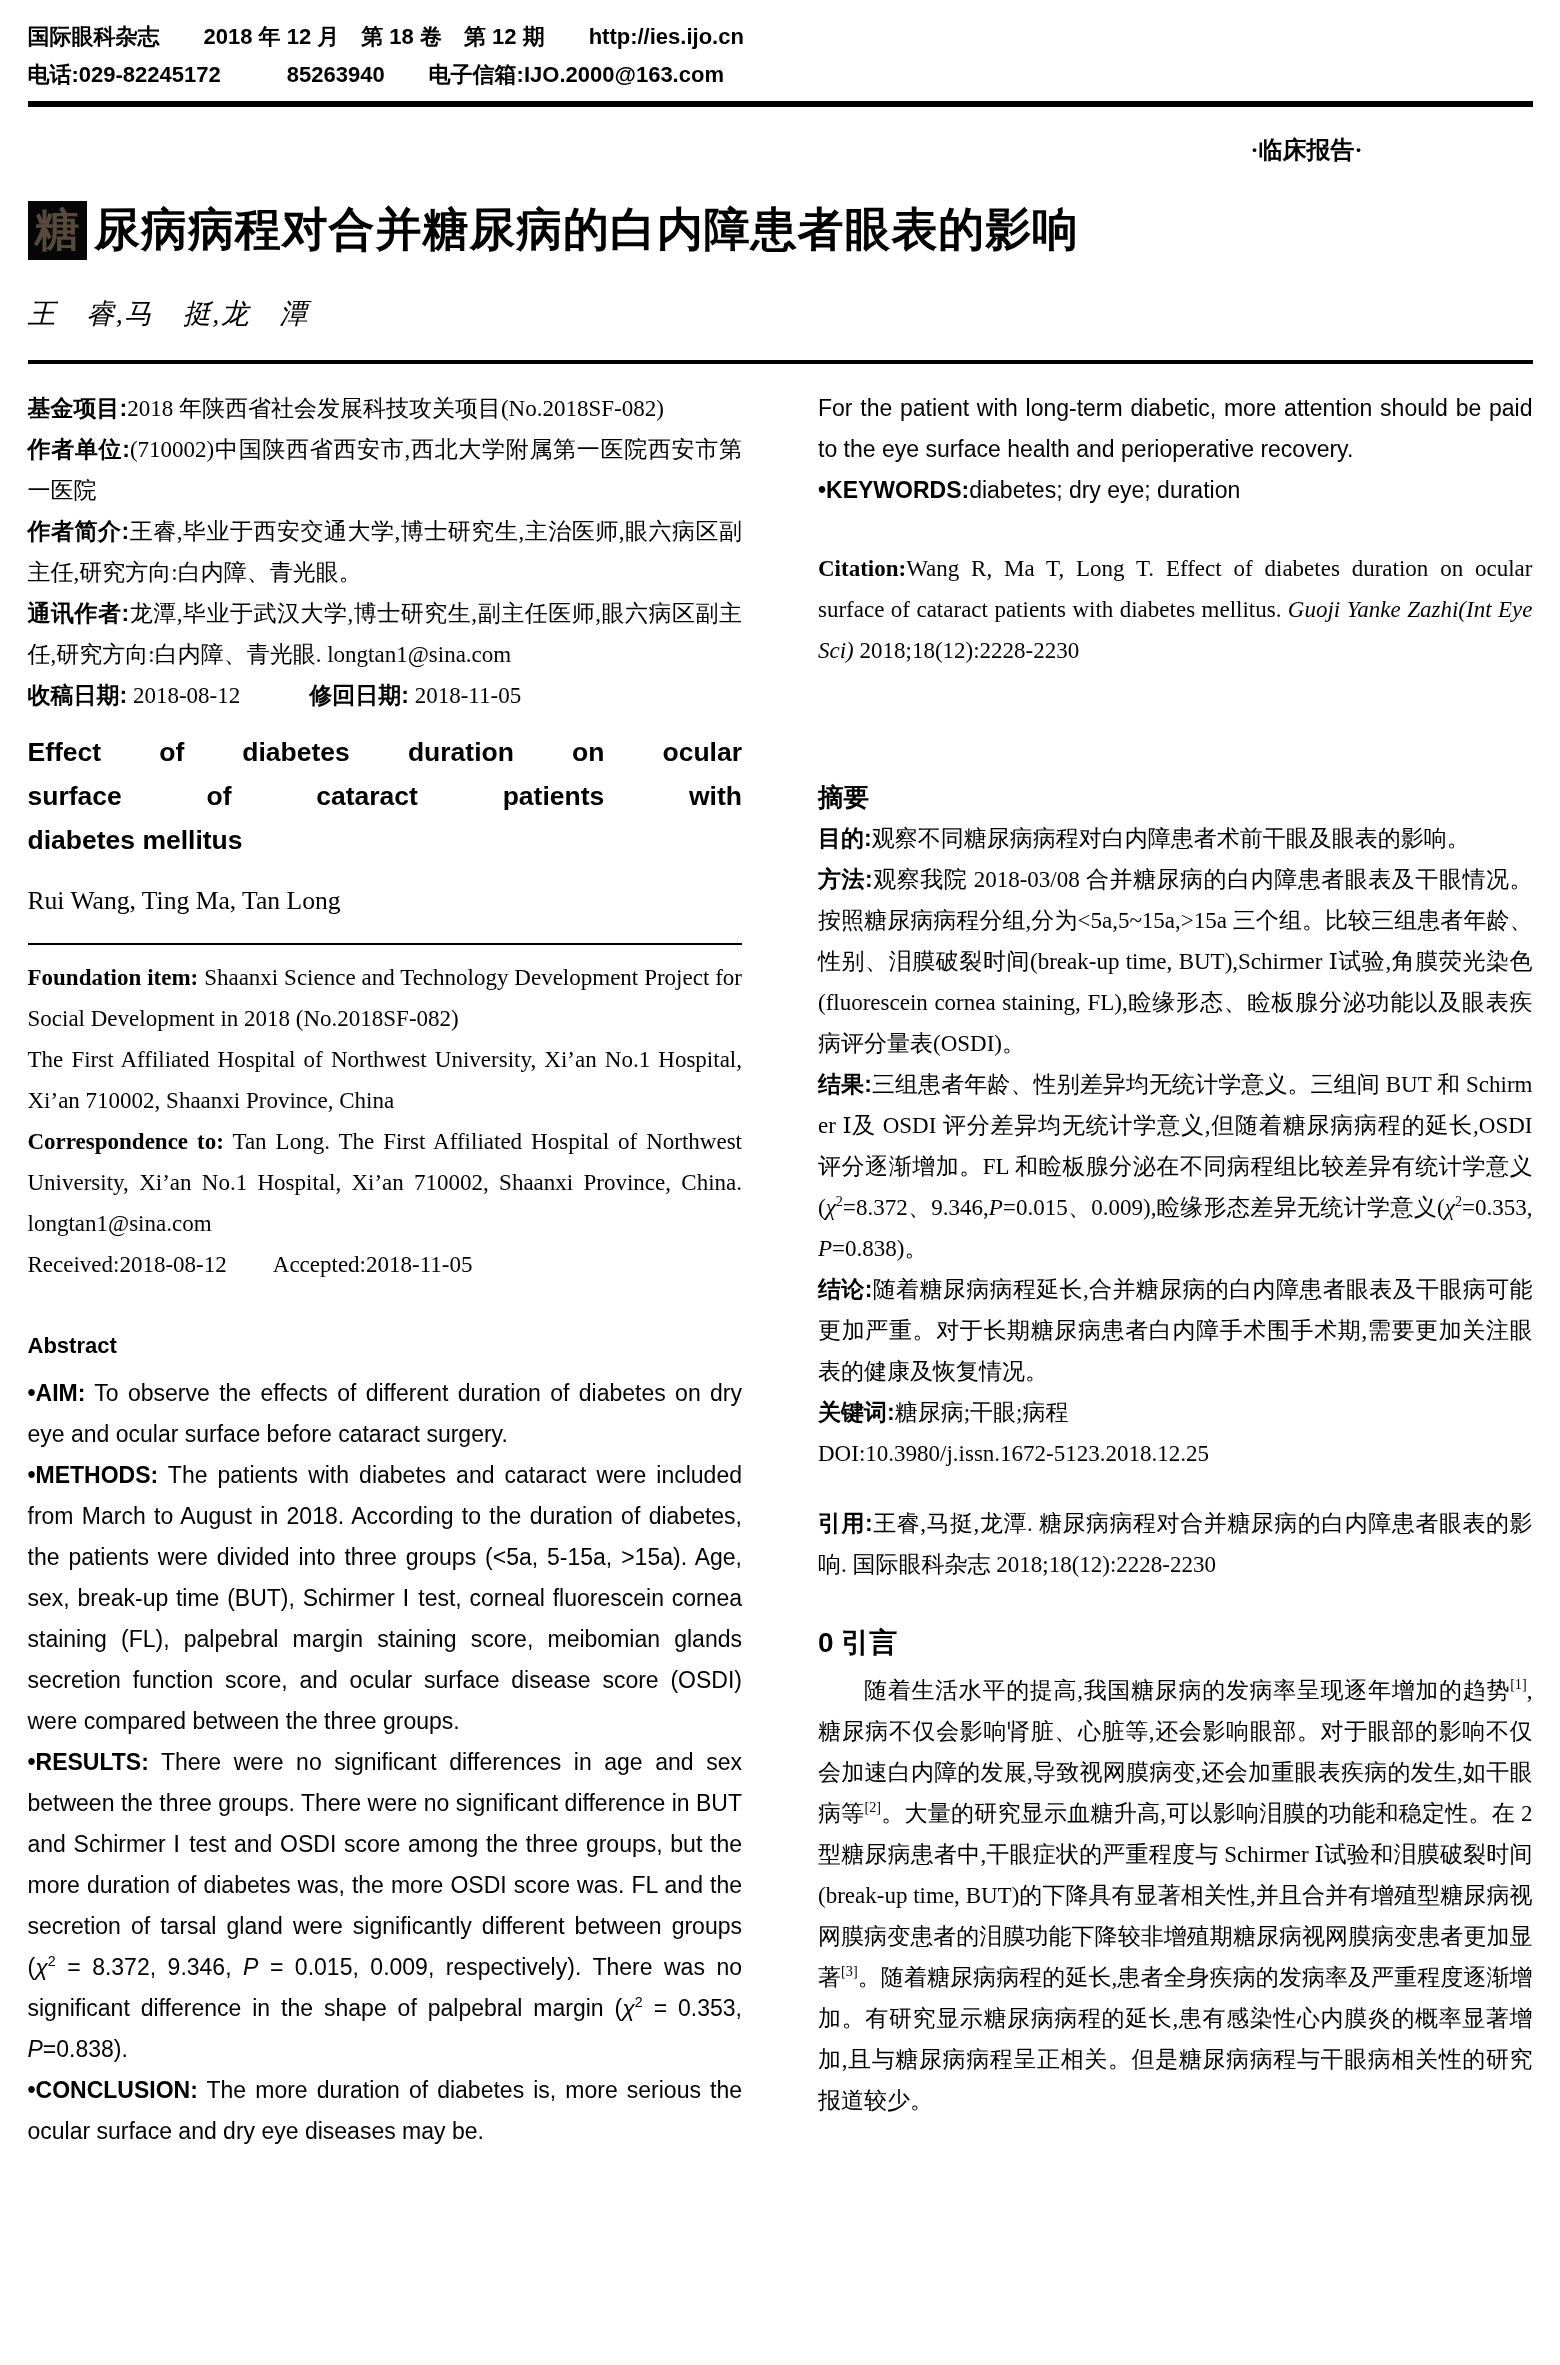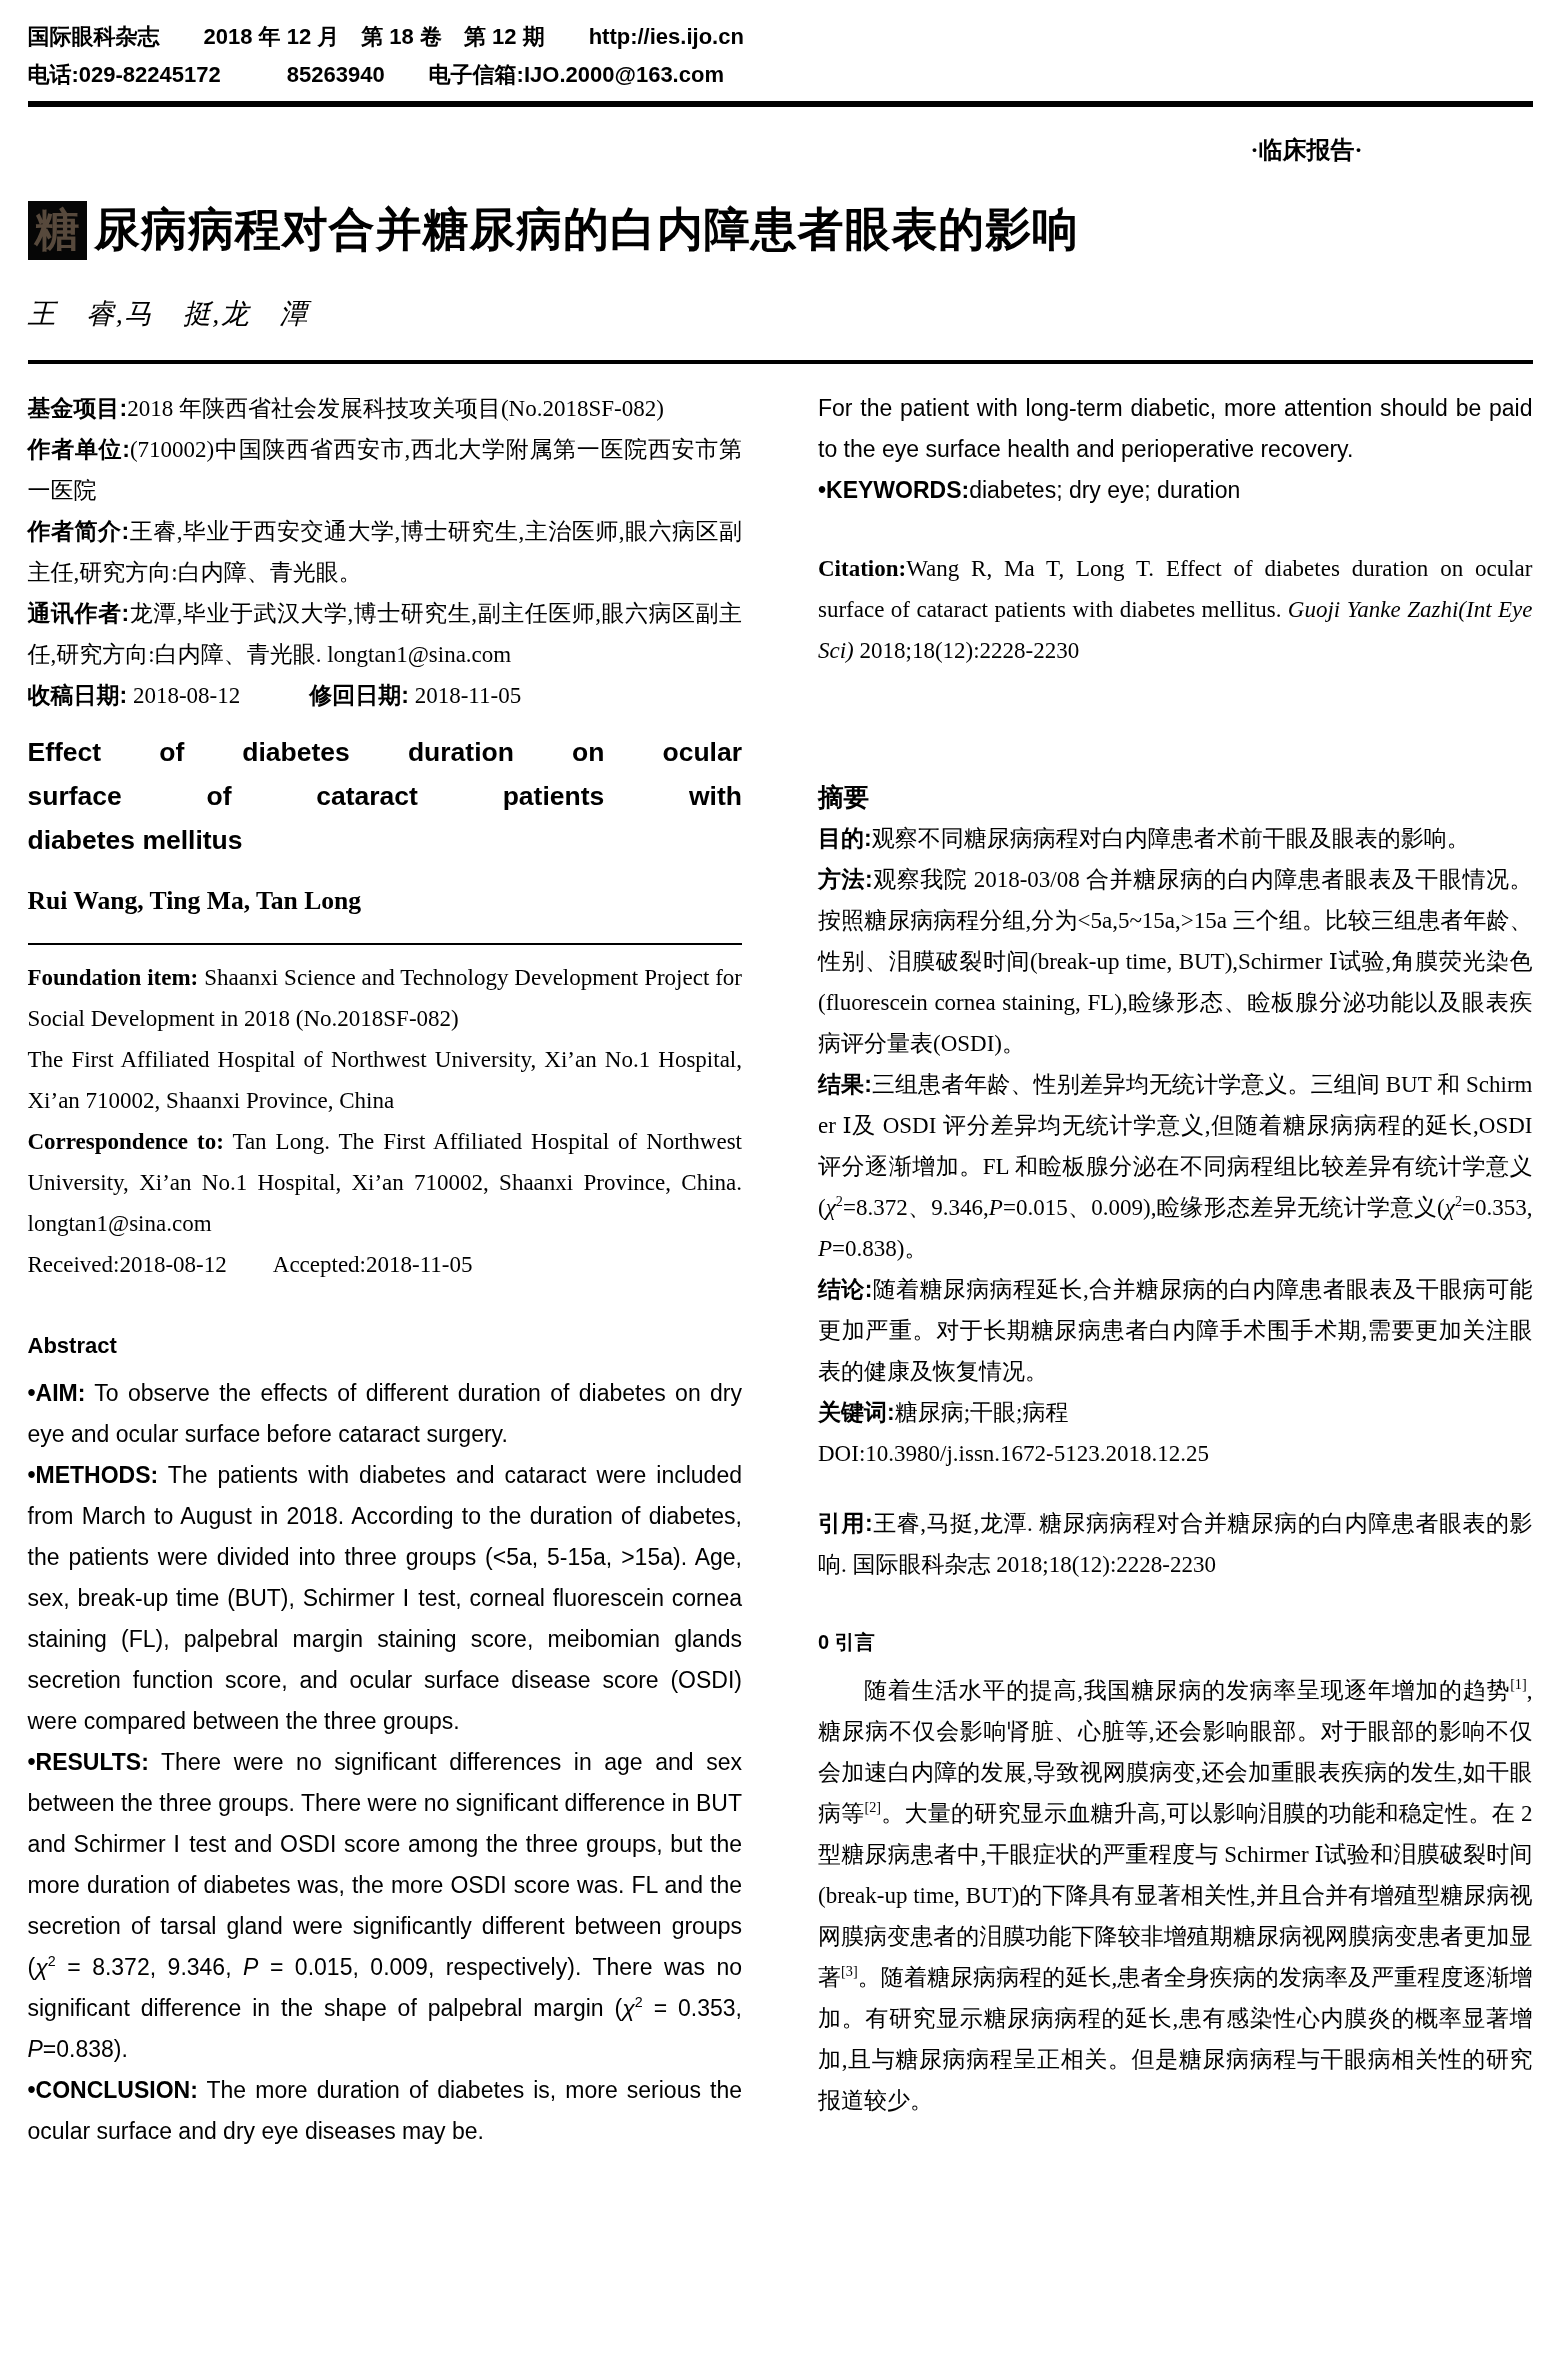--- a/index.html
+++ b/index.html
@@ -90,21 +90,21 @@
   .title-en {
     margin-top: 14px;
     font-family: "Liberation Sans", "DejaVu Sans", sans-serif;
     font-weight: 700;
     font-size: 26.5px;
     line-height: 44px;
   }
   .title-en .jl { text-align: justify; text-align-last: justify; }
   .authors-en {
     margin-top: 20px;
-    font-weight: 700;
+    font-weight: 400;
     font-size: 25.6px;
     line-height: 38px;
   }
   .col-rule { border-top: 2.8px solid #000; margin: 23px 0 12.3px 0; }
   .abstract-h {
     margin: 42px 0 7.6px 0;
     font-family: "Liberation Sans", "DejaVu Sans", sans-serif;
     font-weight: 700;
     font-size: 22px;
     line-height: 38px;
@@ -118,21 +118,21 @@
     margin: 106px 0 0 0;
     font-family: "Liberation Sans", "DejaVu Sans", sans-serif;
     font-weight: 700;
     font-size: 25.6px;
     line-height: 41px;
   }
   .doi-line { margin-top: 0; }
   .cite-cn { margin-top: 29px; }
   .intro-h {
     margin: 37px 0 6.6px 0;
-    font-size: 20px;
+    font-size: 28px;
   }
   .intro { text-indent: 2em; }
 
   .page-number {
     position: absolute;
     left: 72px;
     top: 2296px;
     font-size: 24px;
     font-family: "Liberation Serif", "DejaVu Serif", serif;
   }

